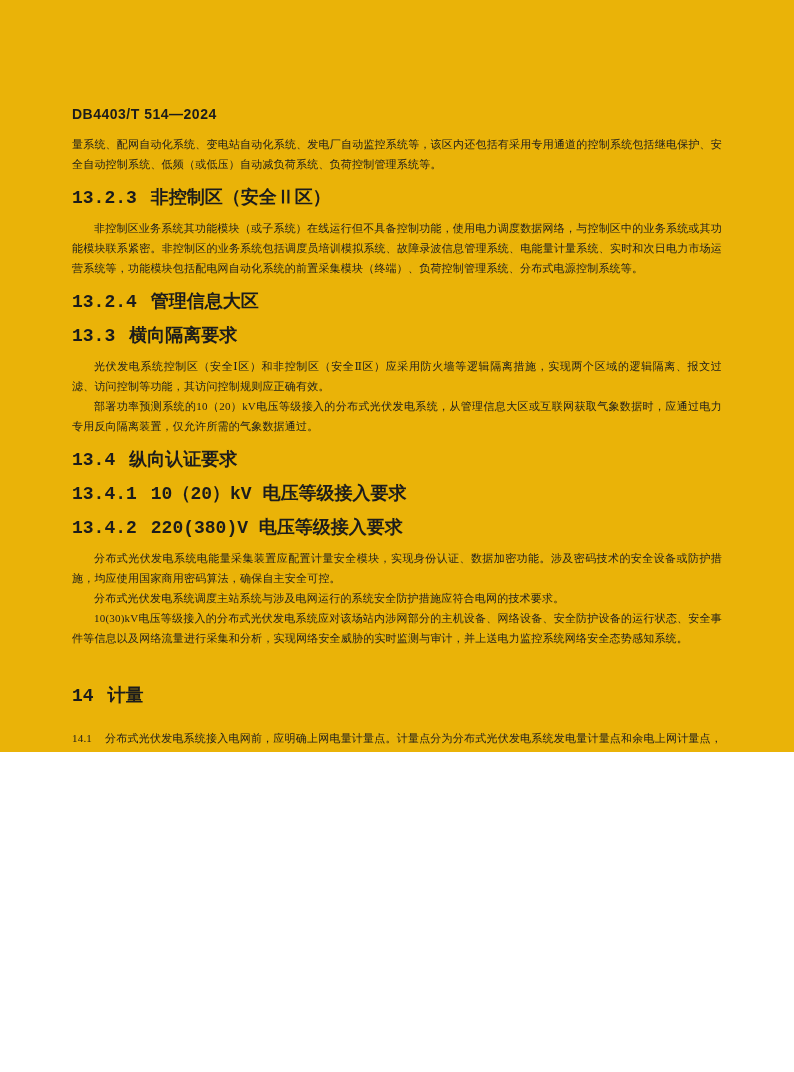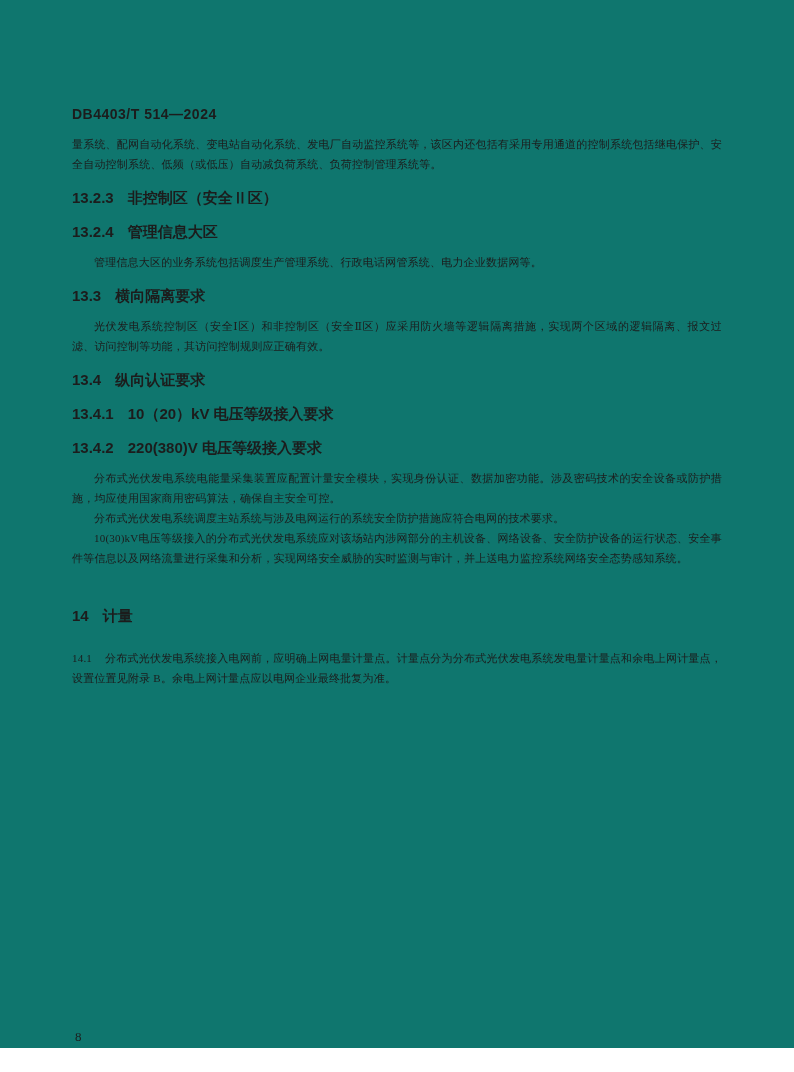--- a/index.html
+++ b/index.html
@@ -1,21 +1,21 @@
 <!DOCTYPE html>
 <html lang="zh"><head>
 <meta charset="utf-8">
 <style>
   * { box-sizing: border-box; }
   html, body { margin: 0; padding: 0; background: #ffffff; }
   .page {
     position: relative;
     width: 794px;
-    height: 1048px;
-    background: #0f766e;
+    height: 752px;
+    background: #eab308;
     color: #1c1c1c;
     overflow: hidden;
     font-family: "Liberation Serif", "DejaVu Serif", serif;
   }
   .content {
     position: absolute;
     left: 72px;
     top: 104px;
     width: 650px;
   }
@@ -30,23 +30,23 @@
   }
   .paragraph {
     font-size: 11px;
     line-height: 20px;
     text-align: justify;
     margin: 0;
     letter-spacing: 0.2px;
   }
   .paragraph.indent { text-indent: 2em; }
   .heading {
-    font-family: Liberation Sans, sans-serif;
+    font-family: Liberation Mono, monospace;
     font-weight: bold;
-    font-size: 15px;
+    font-size: 18px;
     line-height: 20px;
     margin: 14px 0 10px 0;
     white-space: nowrap;
   }
   .heading .num { margin-right: 14px; }
   .chapter-heading {
     margin: 38px 0 22px 0;
   }
   .clause { text-indent: 0; }
   .clause .clause-num {
@@ -64,24 +64,25 @@
 </style>
 </head>
 <body>
 
 <div class="page">
   <div class="content">
     <div class="doc-header">DB4403/T 514—2024</div>
     <div id="document-body">
         <p class="paragraph">量系统、配网自动化系统、变电站自动化系统、发电厂自动监控系统等，该区内还包括有采用专用通道的控制系统包括继电保护、安全自动控制系统、低频（或低压）自动减负荷系统、负荷控制管理系统等。</p>
         <div class="heading"><span class="num">13.2.3</span><span>非控制区（安全Ⅱ区）</span></div>
+        <p class="paragraph indent">非控制区业务系统其功能模块（或子系统）在线运行但不具备控制功能，使用电力调度数据网络，与控制区中的业务系统或其功能模块联系紧密。非控制区的业务系统包括调度员培训模拟系统、故障录波信息管理系统、电能量计量系统、实时和次日电力市场运营系统等，功能模块包括配电网自动化系统的前置采集模块（终端）、负荷控制管理系统、分布式电源控制系统等。</p>
         <div class="heading"><span class="num">13.2.4</span><span>管理信息大区</span></div>
-        <p class="paragraph indent">管理信息大区的业务系统包括调度生产管理系统、行政电话网管系统、电力企业数据网等。</p>
         <div class="heading"><span class="num">13.3</span><span>横向隔离要求</span></div>
         <p class="paragraph indent">光伏发电系统控制区（安全Ⅰ区）和非控制区（安全Ⅱ区）应采用防火墙等逻辑隔离措施，实现两个区域的逻辑隔离、报文过滤、访问控制等功能，其访问控制规则应正确有效。</p>
+        <p class="paragraph indent">部署功率预测系统的10（20）kV电压等级接入的分布式光伏发电系统，从管理信息大区或互联网获取气象数据时，应通过电力专用反向隔离装置，仅允许所需的气象数据通过。</p>
         <div class="heading"><span class="num">13.4</span><span>纵向认证要求</span></div>
         <div class="heading"><span class="num">13.4.1</span><span>10（20）kV 电压等级接入要求</span></div>
         <div class="heading"><span class="num">13.4.2</span><span>220(380)V 电压等级接入要求</span></div>
         <p class="paragraph indent">分布式光伏发电系统电能量采集装置应配置计量安全模块，实现身份认证、数据加密功能。涉及密码技术的安全设备或防护措施，均应使用国家商用密码算法，确保自主安全可控。</p>
         <p class="paragraph indent">分布式光伏发电系统调度主站系统与涉及电网运行的系统安全防护措施应符合电网的技术要求。</p>
         <p class="paragraph indent">10(30)kV电压等级接入的分布式光伏发电系统应对该场站内涉网部分的主机设备、网络设备、安全防护设备的运行状态、安全事件等信息以及网络流量进行采集和分析，实现网络安全威胁的实时监测与审计，并上送电力监控系统网络安全态势感知系统。</p>
         <div class="heading chapter-heading"><span class="num">14</span><span>计量</span></div>
         <p class="paragraph clause"><span class="clause-num">14.1</span><span>分布式光伏发电系统接入电网前，应明确上网电量计量点。计量点分为分布式光伏发电系统发电量计量点和余电上网计量点，设置位置见附录 B。余电上网计量点应以电网企业最终批复为准。</span></p>
       </div>
   </div>

